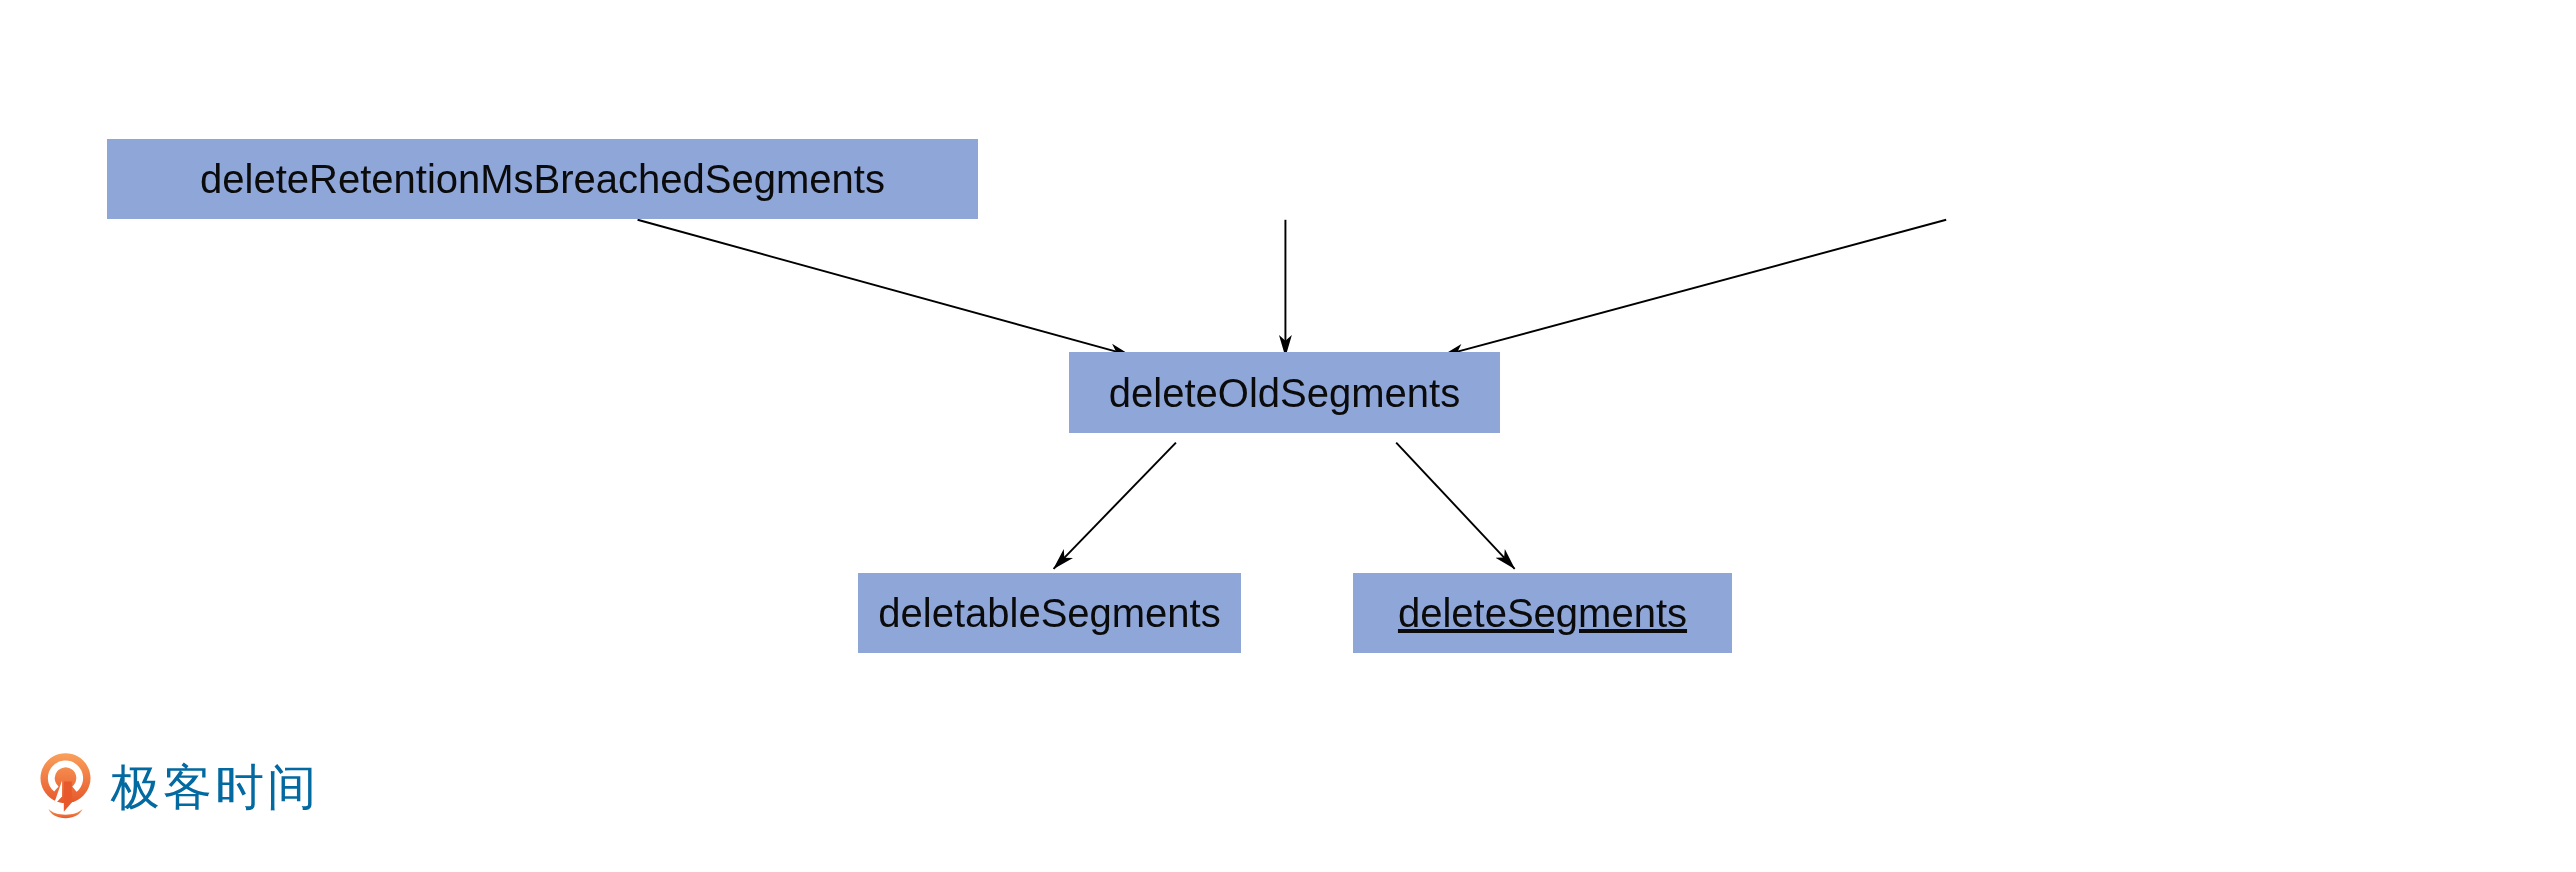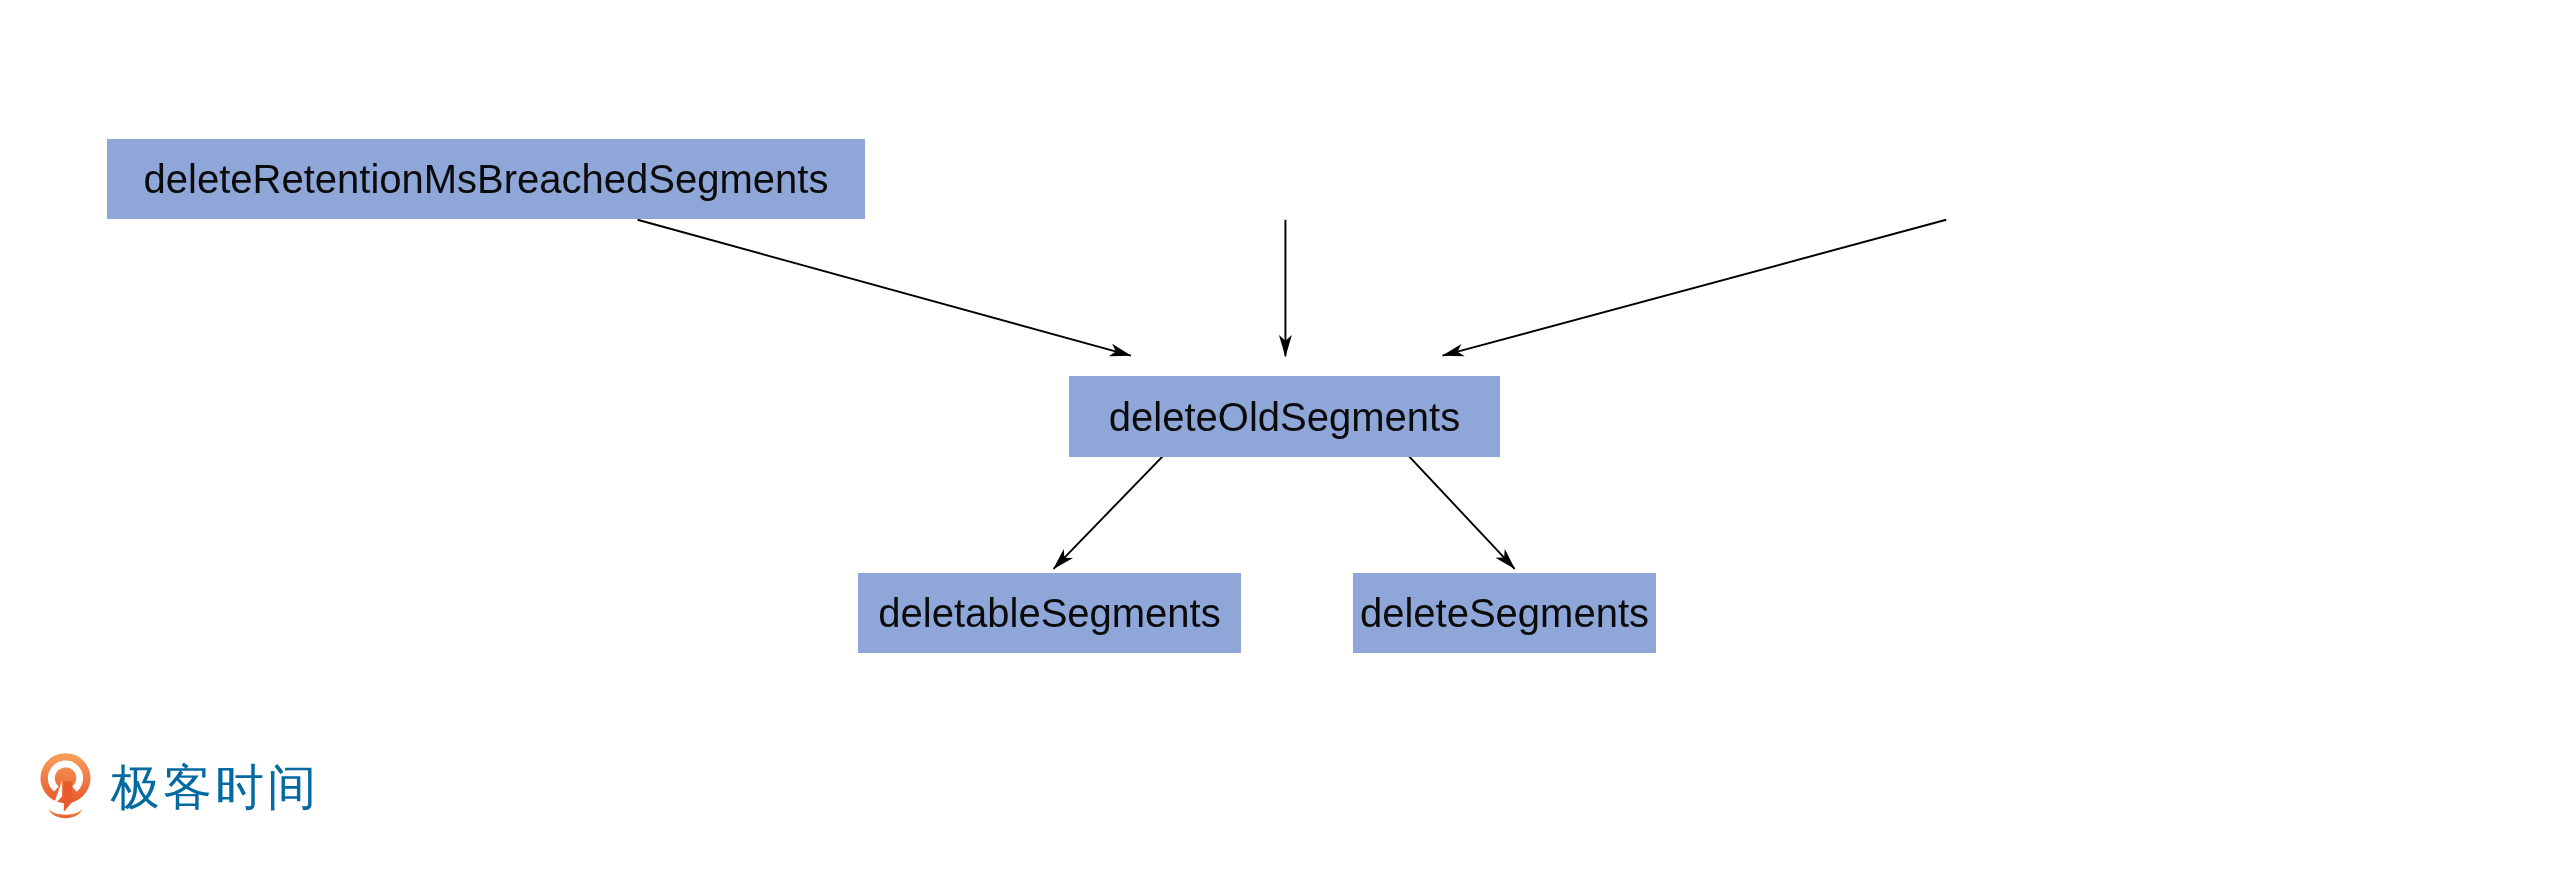--- a/index.html
+++ b/index.html
@@ -22,26 +22,26 @@
     position: absolute;
     display: flex;
     align-items: center;
     justify-content: center;
     background: #8FA6D9;
     color: #0b0b0b;
     font-size: 40px;
     line-height: 1;
     white-space: nowrap;
   }
-  #node-delete-retention-ms   { left: 107px;  top: 139px; width: 758px; height: 80px; }
+  #node-delete-retention-ms   { left: 107px;  top: 139px; width: 871px; height: 80px; }
   #node-delete-retention-size { left: 887px; top: 139px; width: 799px; height: 80px; }
   #node-delete-log-start      { left: 1713px; top: 139px; width: 764px; height: 80px; }
-  #node-delete-old            { left: 1069px; top: 376px; width: 431px;  height: 81px; }
+  #node-delete-old            { left: 1069px; top: 352px; width: 431px;  height: 81px; }
   #node-deletable             { left: 858px; top: 573px; width: 383px;  height: 80px; }
-  #node-delete-segments       { left: 1353px; top: 573px; width: 303px;  height: 80px; }
+  #node-delete-segments       { left: 1353px; top: 573px; width: 379px;  height: 80px; text-decoration: underline; }
   .logo {
     position: absolute;
     left: 37px;
     top: 752px;
     display: flex;
     align-items: center;
     gap: 16.7px;
   }
   .logo-text {
     font-size: 49px;

